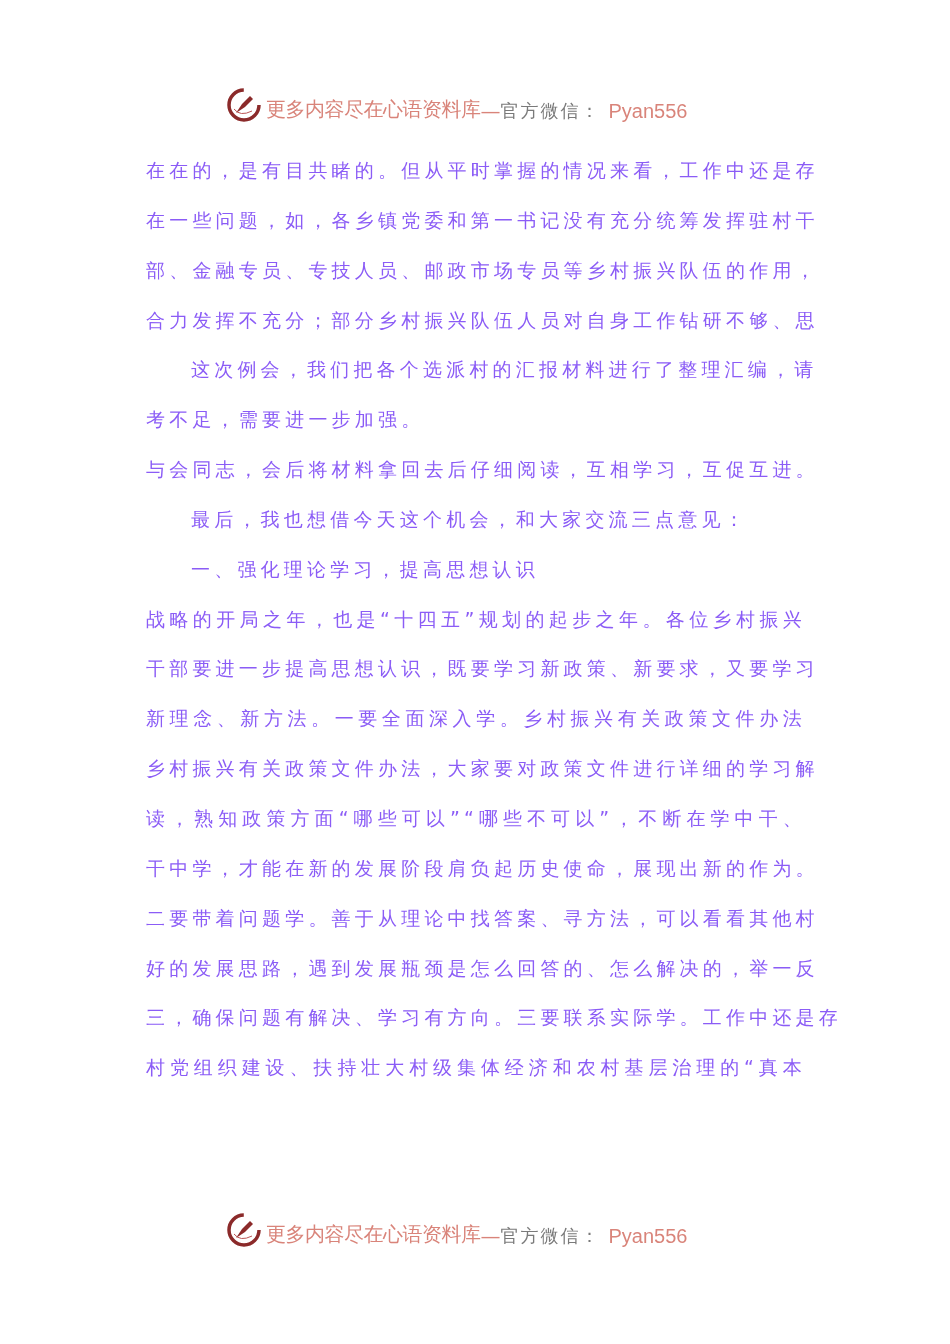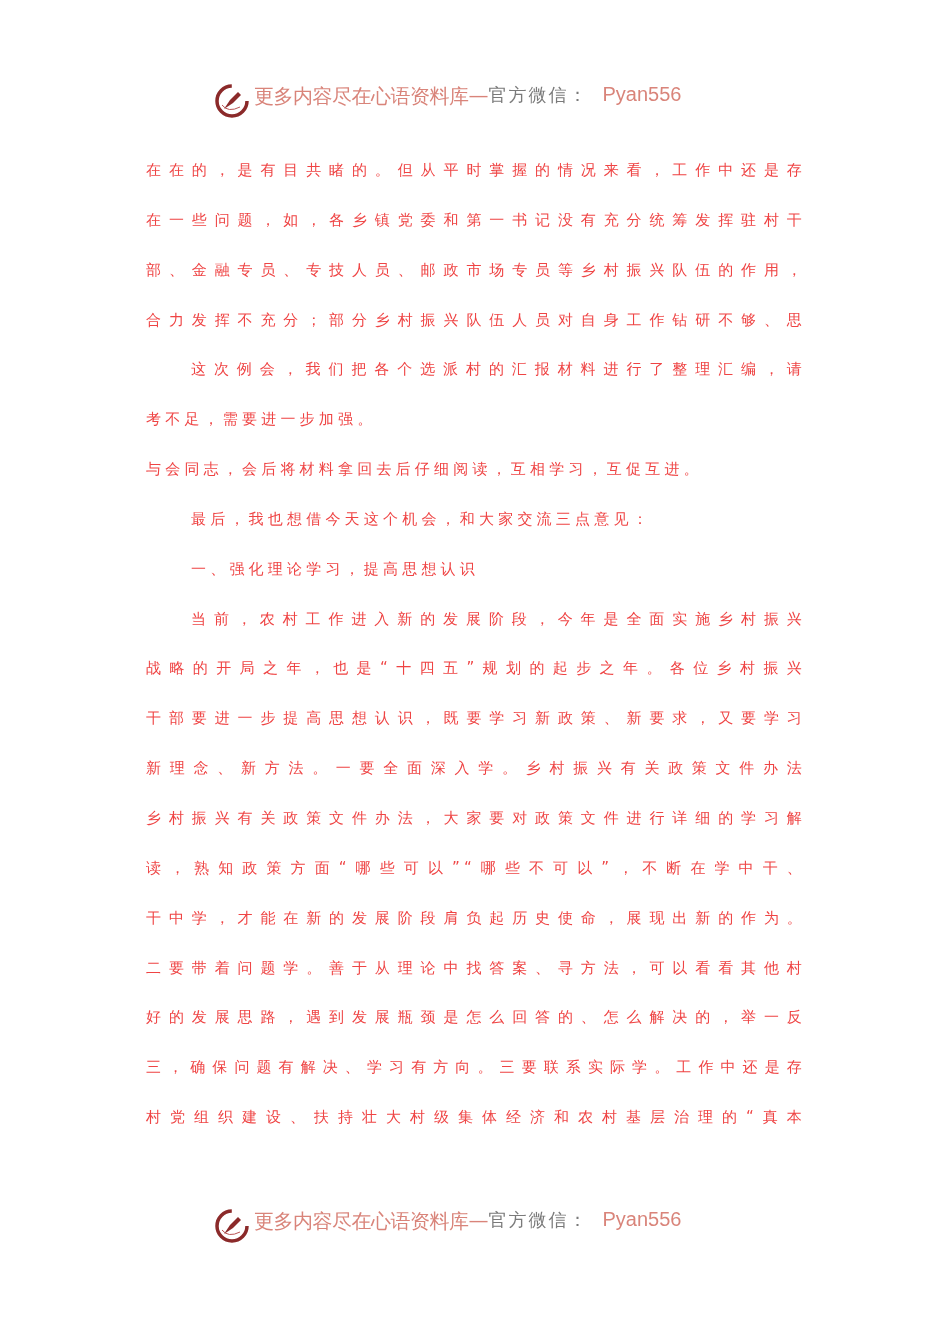--- a/index.html
+++ b/index.html
@@ -1,27 +1,27 @@
 <!DOCTYPE html>
 <html><head>
 <meta charset="utf-8">
 <style>
   html, body { margin:0; padding:0; background:#ffffff; }
   body { width:950px; height:1344px; position:relative; overflow:hidden;
          font-family:"DejaVu Sans", "Liberation Sans", sans-serif; }
-  .banner { position:absolute; left:214px; height:40px; display:flex; align-items:flex-start; }
+  .banner { position:absolute; left:226px; height:40px; display:flex; align-items:flex-end; }
   .banner.top { top:83px; }
   .banner.bottom { top:1208px; }
   .logo { width:36px; height:36px; margin-right:4px; }
   .b-red { color:#d9847a; font-family:"DejaVu Serif", "Liberation Serif", serif; font-size:20px; letter-spacing:-0.5px; }
   .b-dash { color:#d9847a; font-size:20px; }
   .b-gray { color:#7a7a7a; font-family:"DejaVu Serif", "Liberation Serif", serif; font-size:18px; letter-spacing:2px; }
-  .b-id { color:#d9847a; font-family:"Liberation Sans", sans-serif; font-size:20px; margin-left:14px; }
+  .b-id { color:#d9847a; font-family:"Liberation Sans", sans-serif; font-size:20px; margin-left:8px; }
   .content { position:absolute; left:146px; top:150px; width:660px; }
-  .line { height:49.85px; line-height:40px; font-size:15px; color:#ef4444;
+  .line { height:49.85px; line-height:40px; font-size:19px; color:#8b5cf6;
           white-space:nowrap; letter-spacing:4.2px; text-align:justify; text-align-last:justify; }
   .line.indent { padding-left:45px; }
   .line.last { text-align-last:left; }
 </style>
 </head>
 <body>
 
 <div class="banner top">
   <svg class="logo" viewBox="0 0 36 36">
     <circle cx="18" cy="18" r="15" fill="none" stroke="#8b2a2a" stroke-width="3.5" stroke-dasharray="70 25"></circle>
@@ -37,21 +37,20 @@
 <div class="content" id="content">
     <div class="line">在在的，是有目共睹的。但从平时掌握的情况来看，工作中还是存</div>
     <div class="line">在一些问题，如，各乡镇党委和第一书记没有充分统筹发挥驻村干</div>
     <div class="line">部、金融专员、专技人员、邮政市场专员等乡村振兴队伍的作用，</div>
     <div class="line">合力发挥不充分；部分乡村振兴队伍人员对自身工作钻研不够、思</div>
     <div class="line indent">这次例会，我们把各个选派村的汇报材料进行了整理汇编，请</div>
     <div class="line last">考不足，需要进一步加强。</div>
     <div class="line last">与会同志，会后将材料拿回去后仔细阅读，互相学习，互促互进。</div>
     <div class="line indent last">最后，我也想借今天这个机会，和大家交流三点意见：</div>
     <div class="line indent last">一、强化理论学习，提高思想认识</div>
-    <div class="line indent">当前，农村工作进入新的发展阶段，今年是全面实施乡村振兴</div>
     <div class="line">战略的开局之年，也是“十四五”规划的起步之年。各位乡村振兴</div>
     <div class="line">干部要进一步提高思想认识，既要学习新政策、新要求，又要学习</div>
     <div class="line">新理念、新方法。一要全面深入学。乡村振兴有关政策文件办法</div>
     <div class="line">乡村振兴有关政策文件办法，大家要对政策文件进行详细的学习解</div>
     <div class="line">读，熟知政策方面“哪些可以”“哪些不可以”，不断在学中干、</div>
     <div class="line">干中学，才能在新的发展阶段肩负起历史使命，展现出新的作为。</div>
     <div class="line">二要带着问题学。善于从理论中找答案、寻方法，可以看看其他村</div>
     <div class="line">好的发展思路，遇到发展瓶颈是怎么回答的、怎么解决的，举一反</div>
     <div class="line">三，确保问题有解决、学习有方向。三要联系实际学。工作中还是存</div>
     <div class="line">村党组织建设、扶持壮大村级集体经济和农村基层治理的“真本</div>

